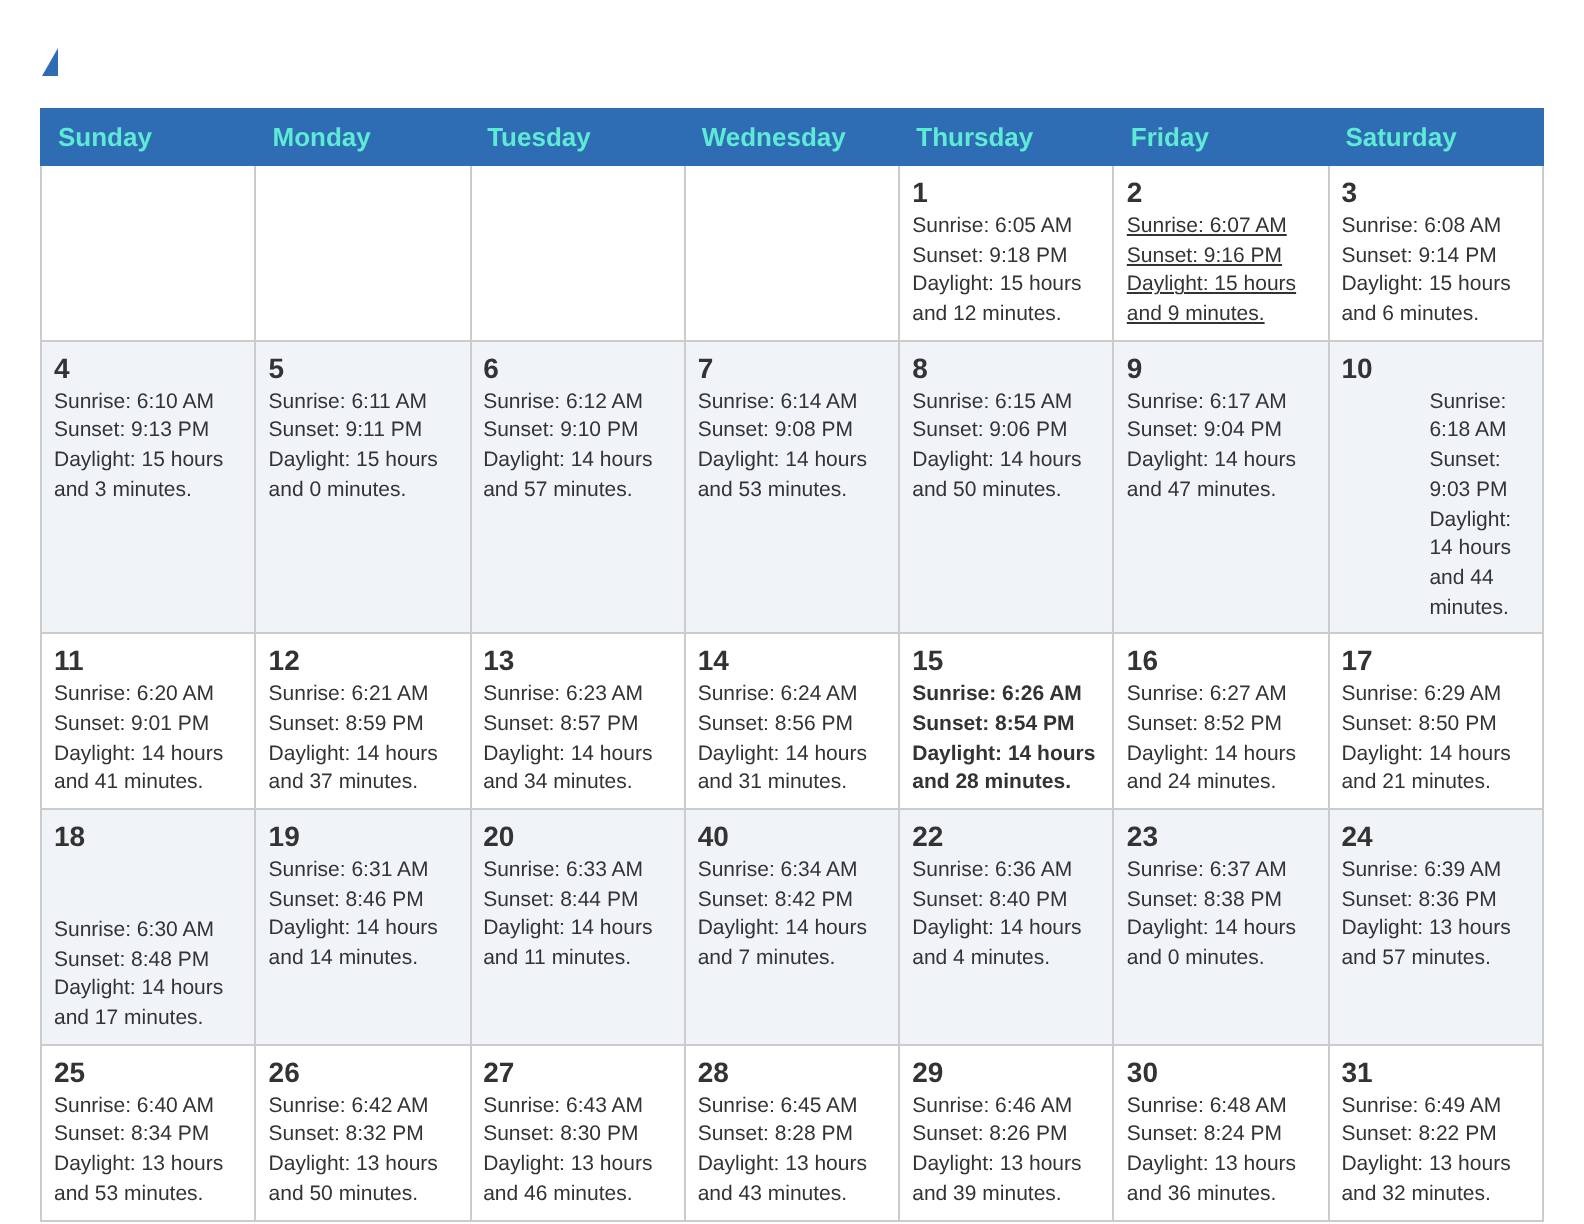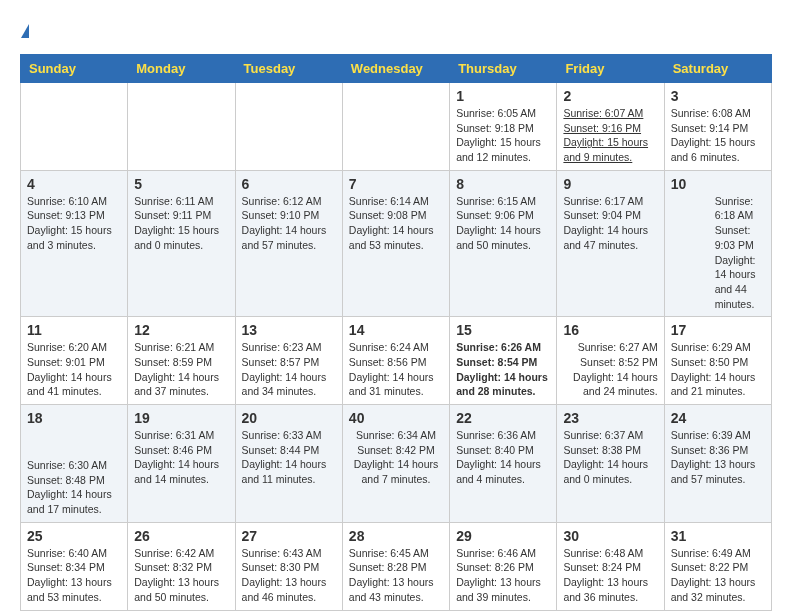--- a/index.html
+++ b/index.html
@@ -28,21 +28,21 @@
     .location {
       font-size: 18px;
       color: #333;
     }
     .calendar {
       width: 100%;
       border-collapse: collapse;
     }
     .calendar th {
       background-color: #2e6db4;
-      color: #fde047;
+      color: #5eead4;
       text-align: left;
       padding: 6px 8px;
       font-size: 13px;
       font-weight: bold;
       border: 1px solid #2e6db4;
       margin-top: 28px;
     }
     .calendar td {
       vertical-align: top;
       padding: 5px 6px;
@@ -232,21 +232,21 @@
         </td>
         <td>
           <div class="day-number">15</div>
           <div class="day-info" style="white-space: pre-line; font-weight: bold;">Sunrise: 6:26 AM
 Sunset: 8:54 PM
 Daylight: 14 hours
 and 28 minutes.</div>
         </td>
         <td>
           <div class="day-number">16</div>
-          <div class="day-info" style="white-space: pre-line; text-align: right;">Sunrise: 6:27 AM
+          <div class="day-info" style="white-space: pre-line;">Sunrise: 6:27 AM
 Sunset: 8:52 PM
 Daylight: 14 hours
 and 24 minutes.</div>
         </td>
         <td>
           <div class="day-number">17</div>
           <div class="day-info" style="white-space: pre-line;">Sunrise: 6:29 AM
 Sunset: 8:50 PM
 Daylight: 14 hours
 and 21 minutes.</div>
@@ -269,21 +269,21 @@
         </td>
         <td>
           <div class="day-number">20</div>
           <div class="day-info" style="white-space: pre-line;">Sunrise: 6:33 AM
 Sunset: 8:44 PM
 Daylight: 14 hours
 and 11 minutes.</div>
         </td>
         <td>
           <div class="day-number">40</div>
-          <div class="day-info" style="white-space: pre-line; text-align: center;">Sunrise: 6:34 AM
+          <div class="day-info" style="white-space: pre-line;">Sunrise: 6:34 AM
 Sunset: 8:42 PM
 Daylight: 14 hours
 and 7 minutes.</div>
         </td>
         <td>
           <div class="day-number">22</div>
           <div class="day-info" style="white-space: pre-line;">Sunrise: 6:36 AM
 Sunset: 8:40 PM
 Daylight: 14 hours
 and 4 minutes.</div>

